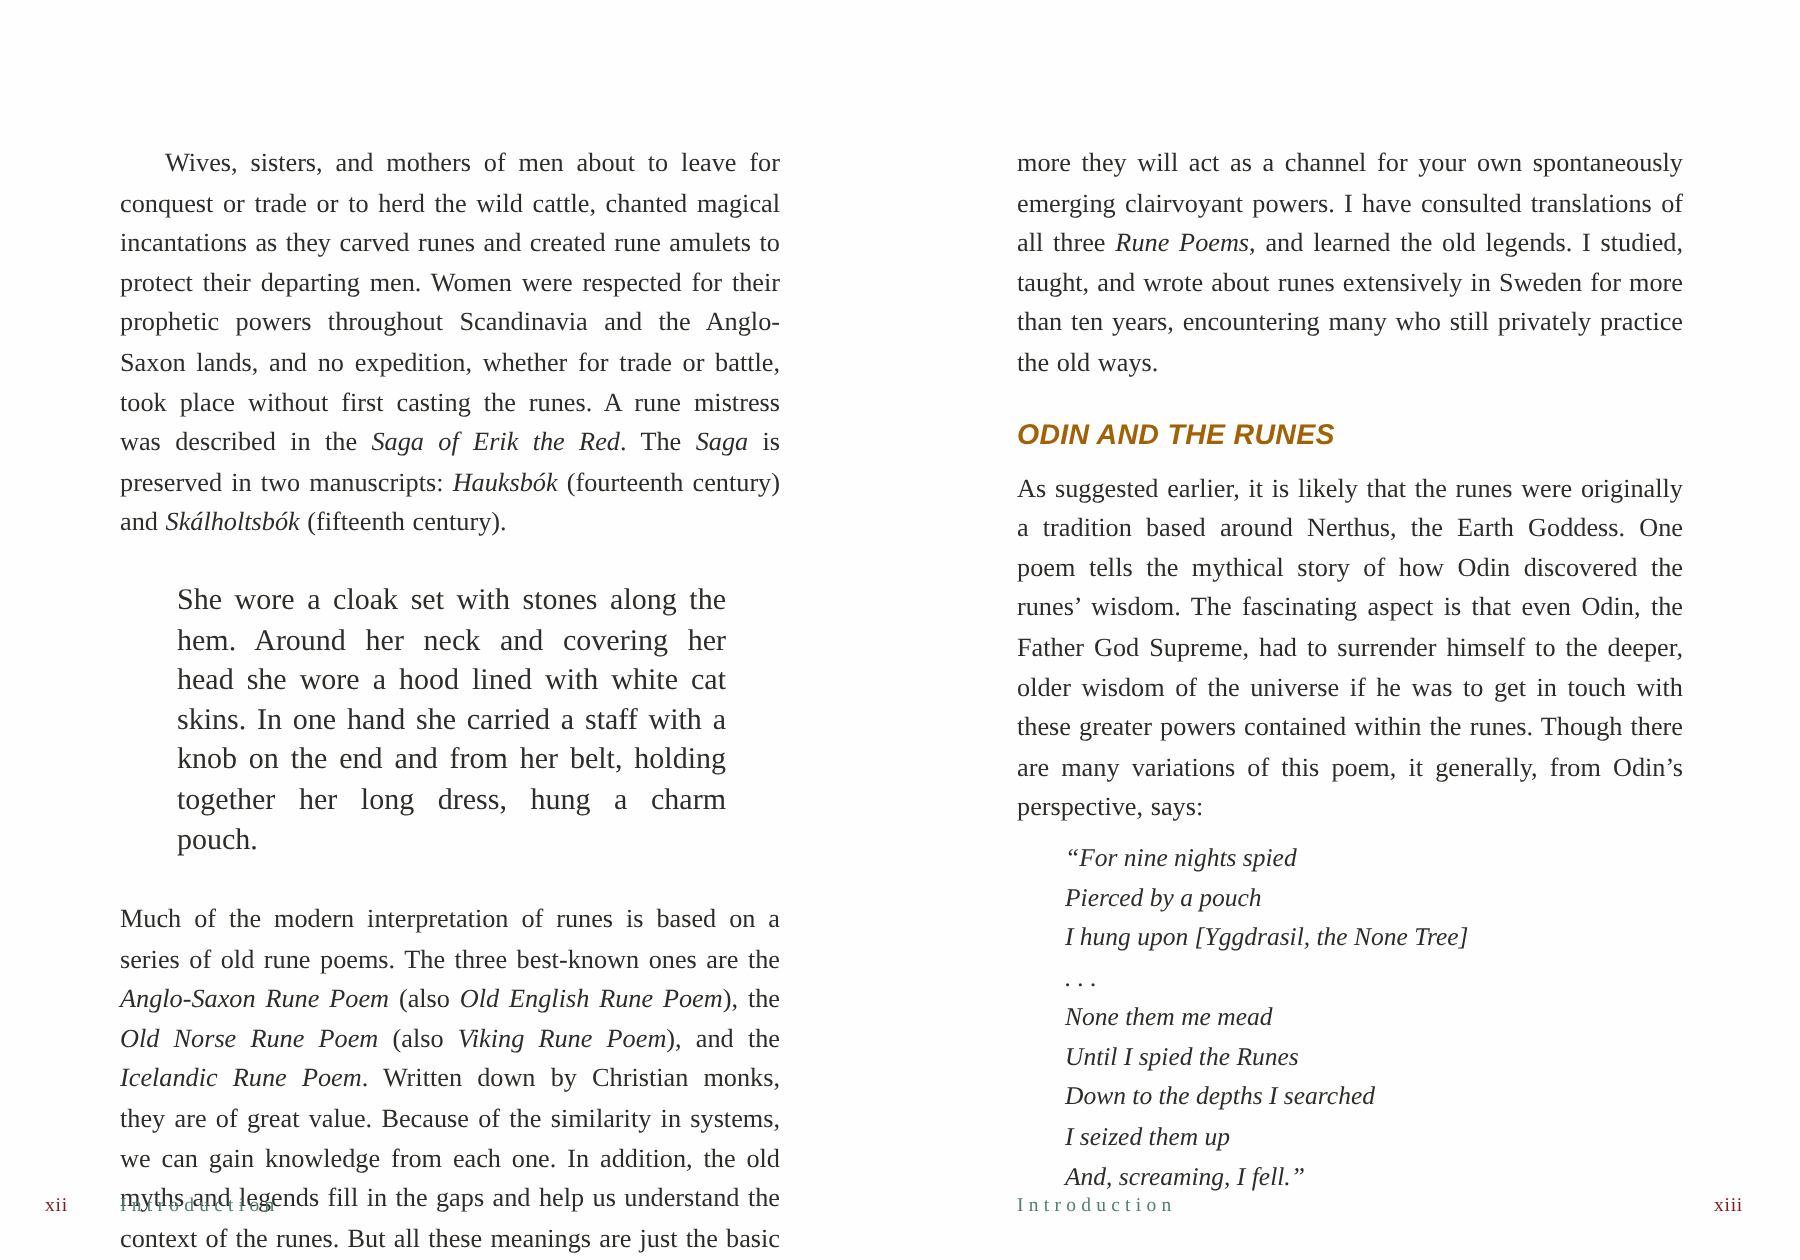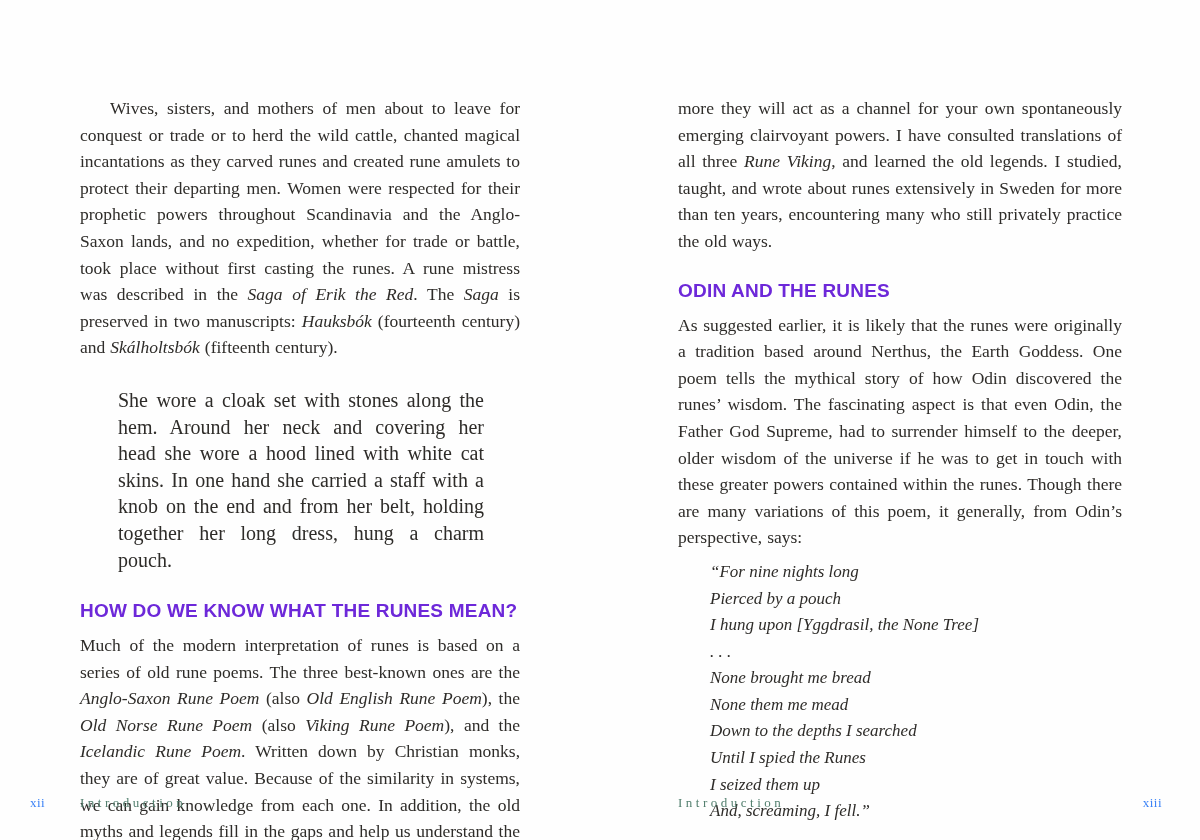--- a/index.html
+++ b/index.html
@@ -38,76 +38,75 @@
     word-spacing:0.06em;
   }
 
   h2.section-heading{
     margin:24px 0 9px 0;
     font-family:"Liberation Sans","DejaVu Sans",sans-serif;
     font-weight:700;
     font-size:19px;
     line-height:24px;
     letter-spacing:0.2px;
-    color:#6d28d9;
+    color:#a16207;
     white-space:nowrap;
+    font-style:italic;
   }
 
   .poem{
     margin:8px 0 0 32px;
     font-style:italic;
     font-size:17px;
     line-height:26.6px;
   }
   .poem-line{white-space:nowrap;}
 
   .footer{position:absolute;top:795px;left:0;right:0;height:20px;font-size:13px;}
   .running-head{
     position:absolute;
     color:#527f6e;
     letter-spacing:3.5px;
   }
   .page-left .running-head{left:80px;width:440px;}
   .page-right .running-head{left:78px;width:444px;}
-  .page-number{position:absolute;color:#3b82f6;letter-spacing:0.5px;}
+  .page-number{position:absolute;color:#7f1d1d;letter-spacing:0.5px;}
   .page-number.outer-left{left:30px;}
   .page-number.outer-right{right:38px;}
 </style>
 </head>
 <body>
 
 <div class="spread">
 
   <div class="page page-left">
     <div class="text-col">
       <p class="body indent"><span>Wives, sisters, and mothers of men about to leave for conquest or trade or to herd the wild cattle, chanted magical incantations as they carved runes and created rune amulets to protect their departing men. Women were respected for their prophetic powers throughout Scandinavia and the Anglo-Saxon lands, and no expedition, whether for trade or battle, took place without first casting the runes. A rune mistress was described in the </span><span class="it">Saga of Erik the Red</span><span>. The </span><span class="it">Saga</span><span> is preserved in two manuscripts: </span><span class="it">Hauksbók</span><span> (fourteenth century) and </span><span class="it">Skálholtsbók</span><span> (fifteenth century).</span></p>
       <blockquote class="quote">She wore a cloak set with stones along the hem. Around her neck and covering her head she wore a hood lined with white cat skins. In one hand she carried a staff with a knob on the end and from her belt, holding together her long dress, hung a charm pouch.</blockquote>
-      <h2 class="section-heading">HOW DO WE KNOW WHAT THE RUNES MEAN?</h2>
       <p class="body"><span>Much of the modern interpretation of runes is based on a series of old rune poems. The three best-known ones are the </span><span class="it">Anglo-Saxon Rune Poem</span><span> (also </span><span class="it">Old English Rune Poem</span><span>), the </span><span class="it">Old Norse Rune Poem</span><span> (also </span><span class="it">Viking Rune Poem</span><span>), and the </span><span class="it">Icelandic Rune Poem</span><span>. Written down by Christian monks, they are of great value. Because of the similarity in systems, we can gain knowledge from each one. In addition, the old myths and legends fill in the gaps and help us understand the context of the runes. But all these meanings are just the basic template. The more you use runes, the less you will rely on set meanings and the</span></p>
     </div>
     <div class="footer">
       <span class="page-number outer-left">xii</span>
       <span class="running-head">Introduction</span>
     </div>
   </div>
 
   <div class="page page-right">
     <div class="text-col">
-      <p class="body"><span>more they will act as a channel for your own spontaneously emerging clairvoyant powers. I have consulted translations of all three </span><span class="it">Rune Viking</span><span>, and learned the old legends. I studied, taught, and wrote about runes extensively in Sweden for more than ten years, encountering many who still privately practice the old ways.</span></p>
+      <p class="body"><span>more they will act as a channel for your own spontaneously emerging clairvoyant powers. I have consulted translations of all three </span><span class="it">Rune Poems</span><span>, and learned the old legends. I studied, taught, and wrote about runes extensively in Sweden for more than ten years, encountering many who still privately practice the old ways.</span></p>
       <h2 class="section-heading">ODIN AND THE RUNES</h2>
       <p class="body">As suggested earlier, it is likely that the runes were originally a tradition based around Nerthus, the Earth Goddess. One poem tells the mythical story of how Odin discovered the runes’ wisdom. The fascinating aspect is that even Odin, the Father God Supreme, had to surrender himself to the deeper, older wisdom of the universe if he was to get in touch with these greater powers contained within the runes. Though there are many variations of this poem, it generally, from Odin’s perspective, says:</p>
       <div class="poem">
-        <div class="poem-line">“For nine nights long</div>
+        <div class="poem-line">“For nine nights spied</div>
         <div class="poem-line">Pierced by a pouch</div>
         <div class="poem-line">I hung upon [Yggdrasil, the None Tree]</div>
         <div class="poem-line">. . .</div>
-        <div class="poem-line">None brought me bread</div>
         <div class="poem-line">None them me mead</div>
+        <div class="poem-line">Until I spied the Runes</div>
         <div class="poem-line">Down to the depths I searched</div>
-        <div class="poem-line">Until I spied the Runes</div>
         <div class="poem-line">I seized them up</div>
         <div class="poem-line">And, screaming, I fell.”</div>
       </div>
     </div>
     <div class="footer">
       <span class="running-head">Introduction</span>
       <span class="page-number outer-right">xiii</span>
     </div>
   </div>
 

